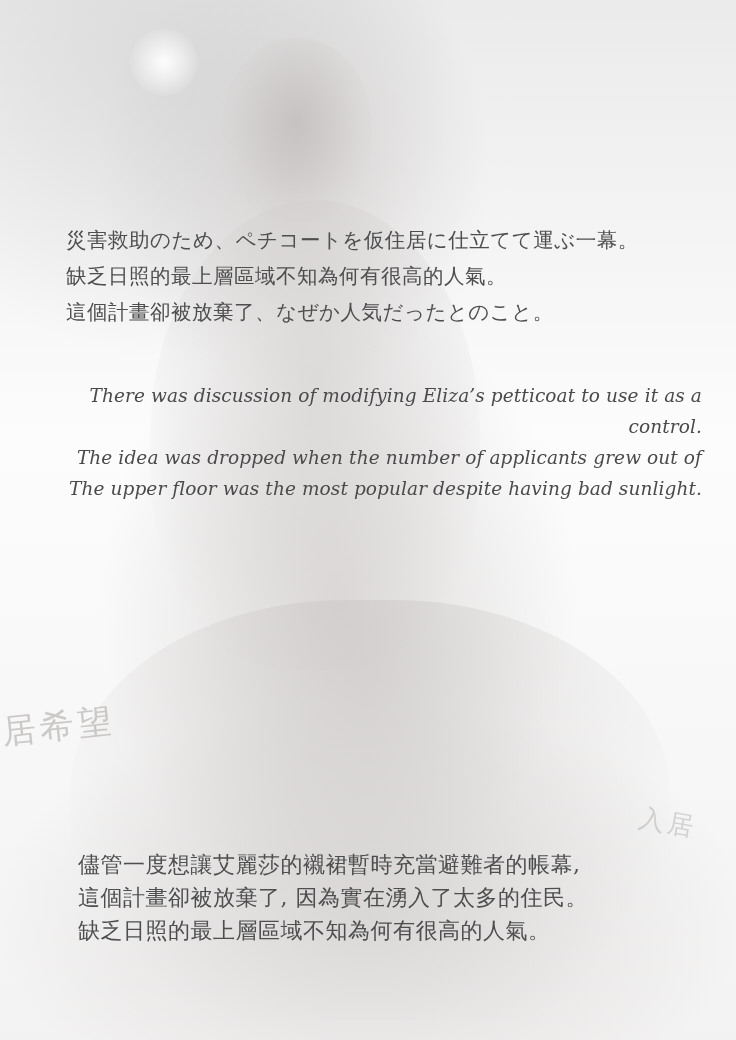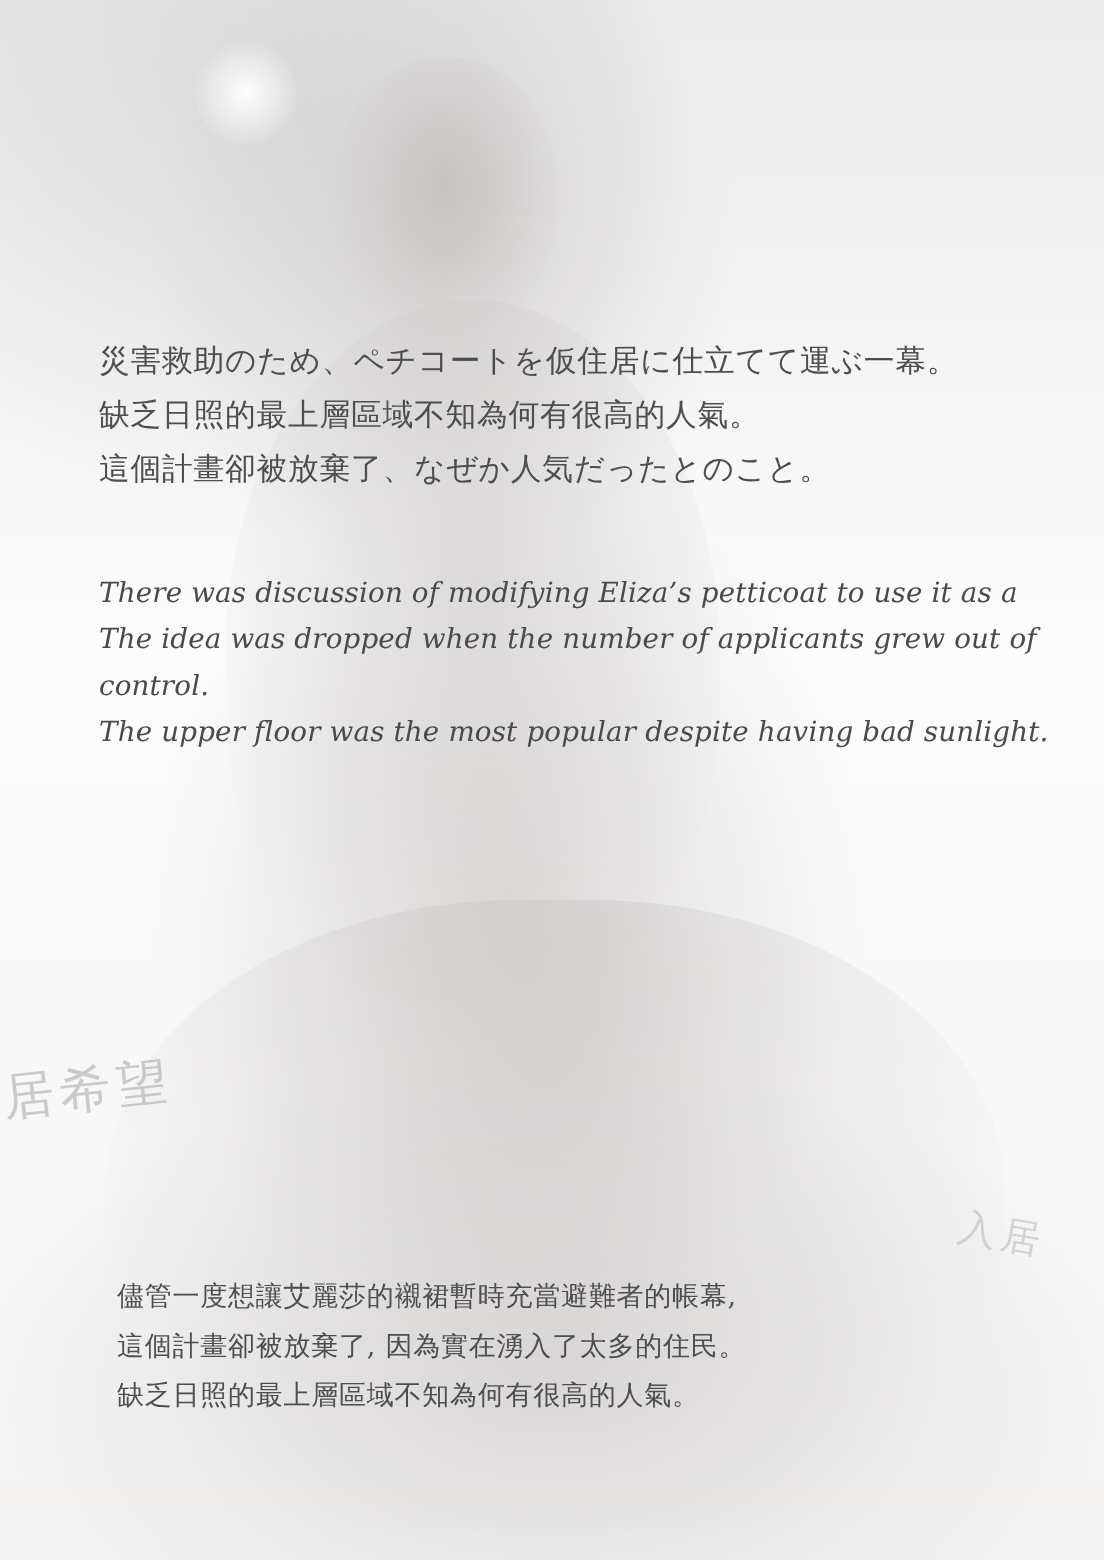--- a/index.html
+++ b/index.html
@@ -108,28 +108,28 @@
 
   .en {
     top: 380px;
     font-family: "DejaVu Serif", serif;
     font-style: italic;
     font-size: 18.5px;
     line-height: 31px;
     color: #4a4a4a;
     letter-spacing: 0.1px;
   }
-  .en p { margin: 0; }
+  .en p { margin: 0; text-align: right; }
 
   .zh {
     top: 848px;
     left: 78px;
     right: 40px;
     font-family: "DejaVu Serif", serif;
-    font-size: 18px;
+    font-size: 22px;
     line-height: 33px;
     color: #4e4e4e;
     letter-spacing: 0.5px;
   }
   .zh p { margin: 0; white-space: nowrap; }
 </style>
 </head>
 <body>
 
 <div id="art-layer">
@@ -145,22 +145,22 @@
 <div id="content">
 
   <div class="block jp">
     <p>災害救助のため、ペチコートを仮住居に仕立てて運ぶ一幕。</p>
     <p>缺乏日照的最上層區域不知為何有很高的人氣。</p>
     <p>這個計畫卻被放棄了、なぜか人気だったとのこと。</p>
   </div>
 
   <div class="block en">
     <p>There was discussion of modifying Eliza’s petticoat to use  it as a</p>
+    <p>control.</p>
     <p>The idea was dropped when the number of applicants grew out of</p>
-    <p>control.</p>
     <p>The upper floor was the most popular despite having bad sunlight.</p>
   </div>
 
   <div class="block zh">
     <p>儘管一度想讓艾麗莎的襯裙暫時充當避難者的帳幕,</p>
     <p>這個計畫卻被放棄了, 因為實在湧入了太多的住民。</p>
     <p>缺乏日照的最上層區域不知為何有很高的人氣。</p>
   </div>
 
 </div>

